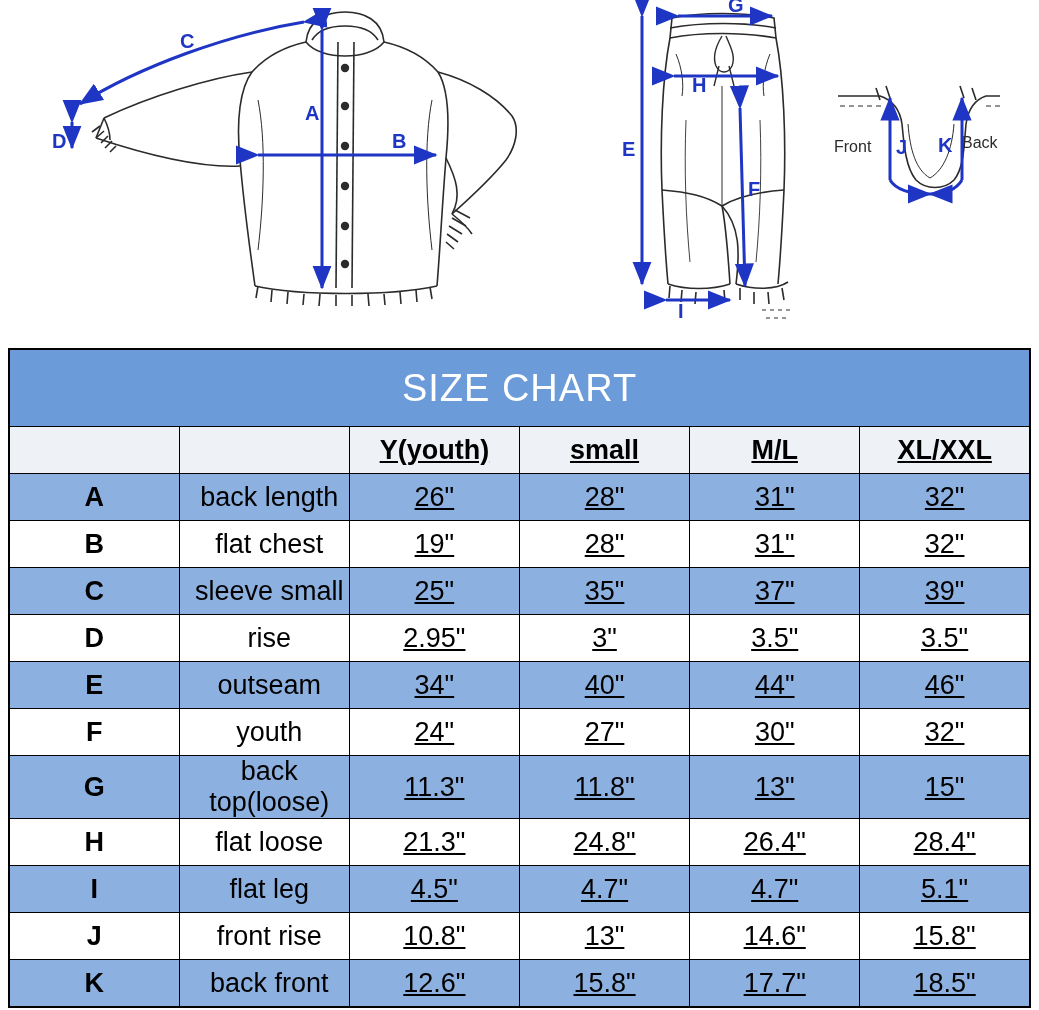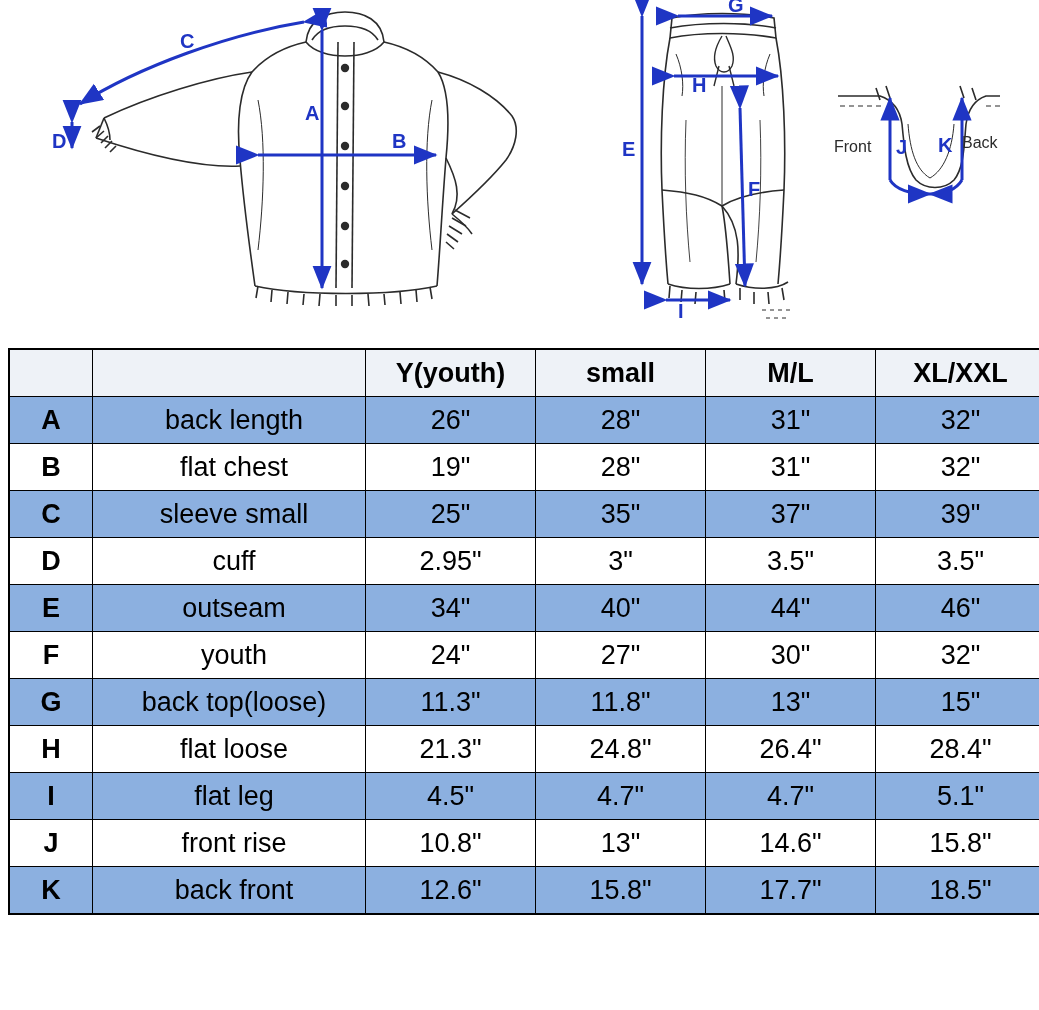--- a/index.html
+++ b/index.html
@@ -75,20 +75,21 @@
     font-size: 28px;
   }
   .col-desc {
     width: 262px;
     text-align: left;
     padding-left: 10px !important;
     font-size: 27px;
   }
   .col-val {
     width: 169px;
+    text-decoration: underline;
   }
 </style>
 </head>
 <body>
 
 <div id="diagram-area">
   <svg width="1039" height="348" viewBox="0 0 1039 348" xmlns="http://www.w3.org/2000/svg">
     <defs>
       <marker id="ah" markerWidth="9" markerHeight="9" refX="7.5" refY="3.2" orient="auto">
         <path d="M0,0 L8,3.2 L0,6.4 z" fill="#1f35c4"></path>
@@ -224,20 +225,23 @@
       <text x="938" y="152" font-weight="bold">K</text>
       <text x="834" y="152" fill="#2b2b2b" font-size="16">Front</text>
       <text x="962" y="148" fill="#2b2b2b" font-size="16">Back</text>
     </g>
   </svg>
 </div>
 
 <div id="size-chart-wrap">
   <table class="size-chart">
     <tbody>
+      <tr>
+        <td class="title-cell" colspan="6">SIZE CHART</td>
+      </tr>
       <tr class="hdr-row">
         <td class="col-letter blank"></td>
         <td class="col-desc blank"></td>
         <td class="col-val">Y(youth)</td>
         <td class="col-val">small</td>
         <td class="col-val">M/L</td>
         <td class="col-val">XL/XXL</td>
       </tr>
 
       <tr class="row-alt">
@@ -259,21 +263,21 @@
       <tr class="row-alt">
         <td class="col-letter">C</td>
         <td class="col-desc">sleeve small</td>
         <td class="col-val">25"</td>
         <td class="col-val">35"</td>
         <td class="col-val">37"</td>
         <td class="col-val">39"</td>
       </tr>
       <tr class="row-plain">
         <td class="col-letter">D</td>
-        <td class="col-desc">cuff</td>
+        <td class="col-desc">rise</td>
         <td class="col-val">2.95"</td>
         <td class="col-val">3"</td>
         <td class="col-val">3.5"</td>
         <td class="col-val">3.5"</td>
       </tr>
       <tr class="row-alt">
         <td class="col-letter">E</td>
         <td class="col-desc">outseam</td>
         <td class="col-val">34"</td>
         <td class="col-val">40"</td>

